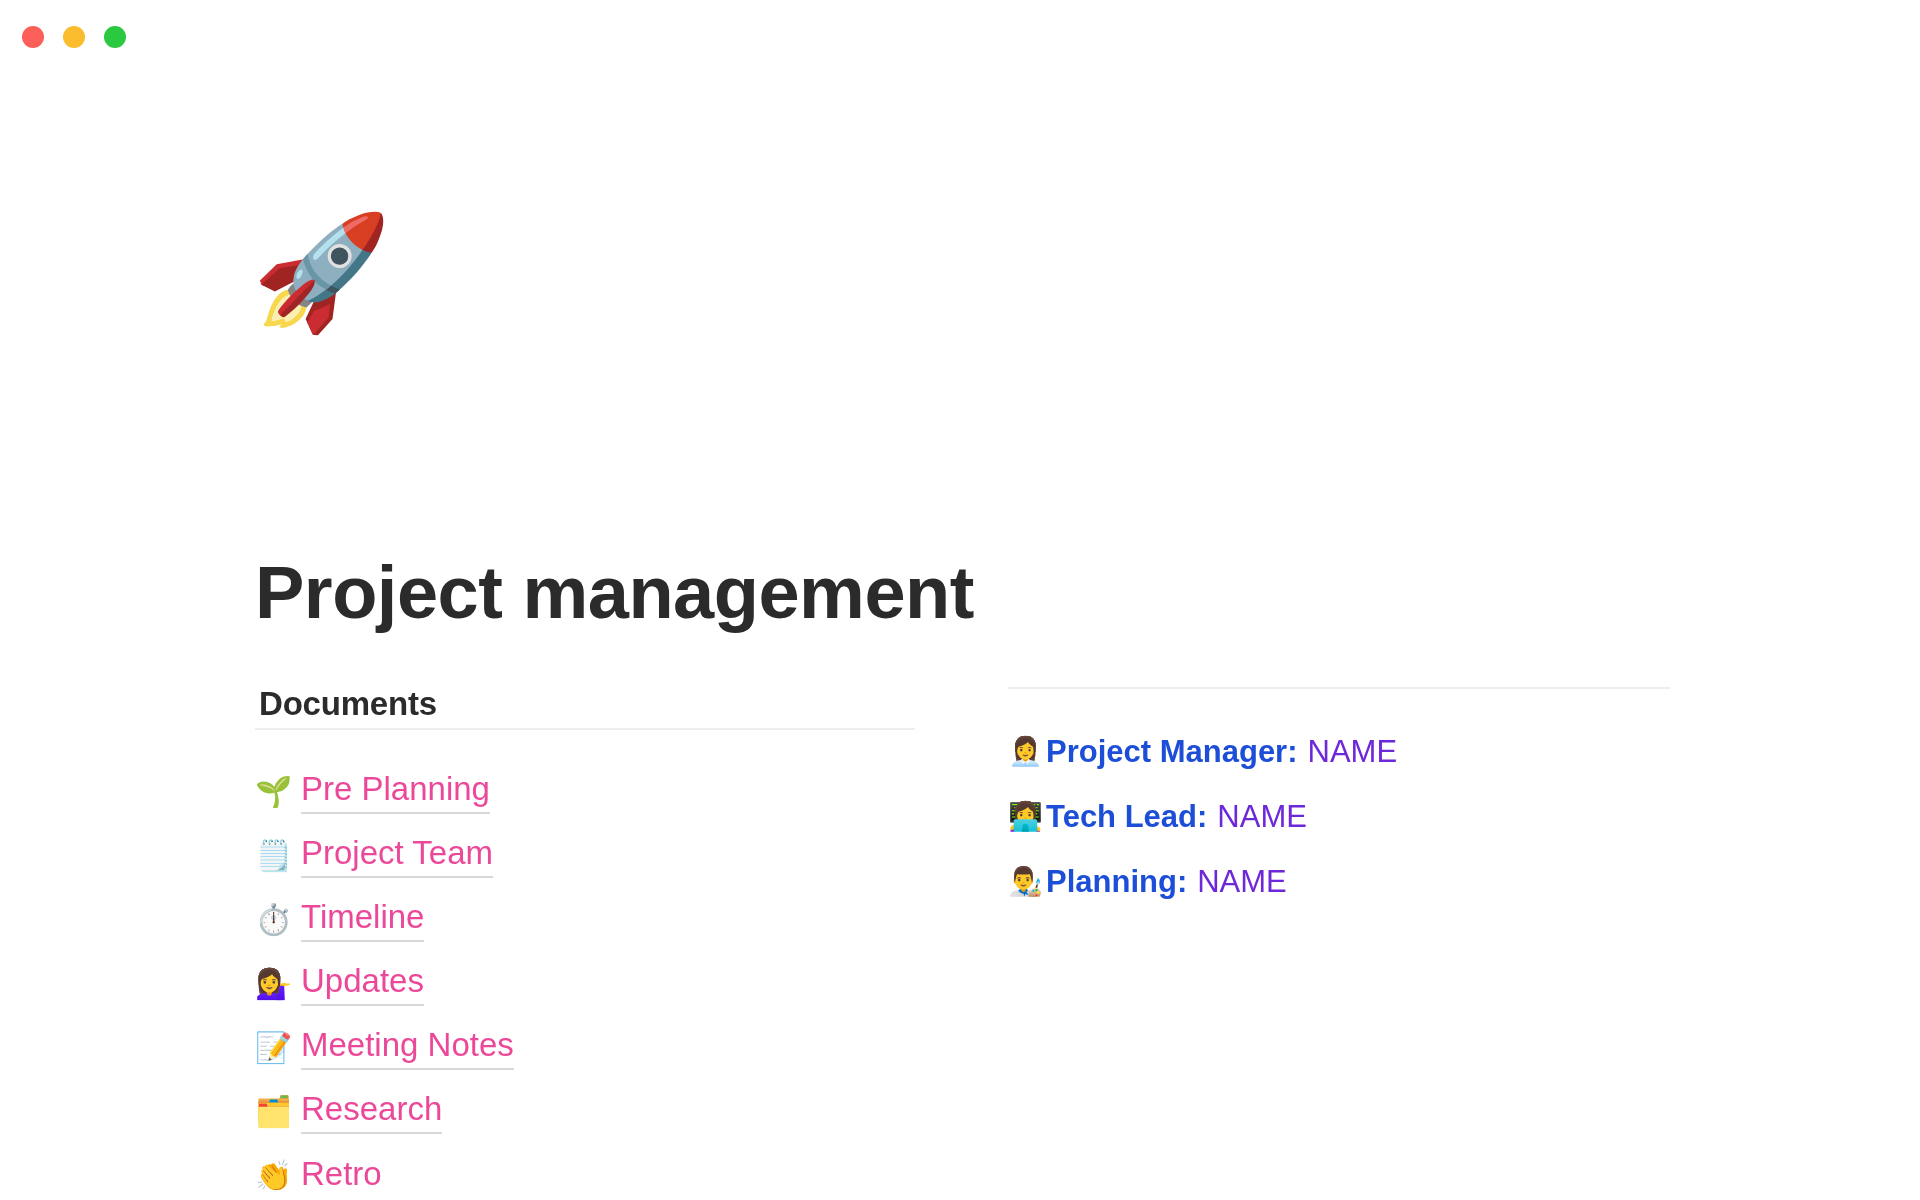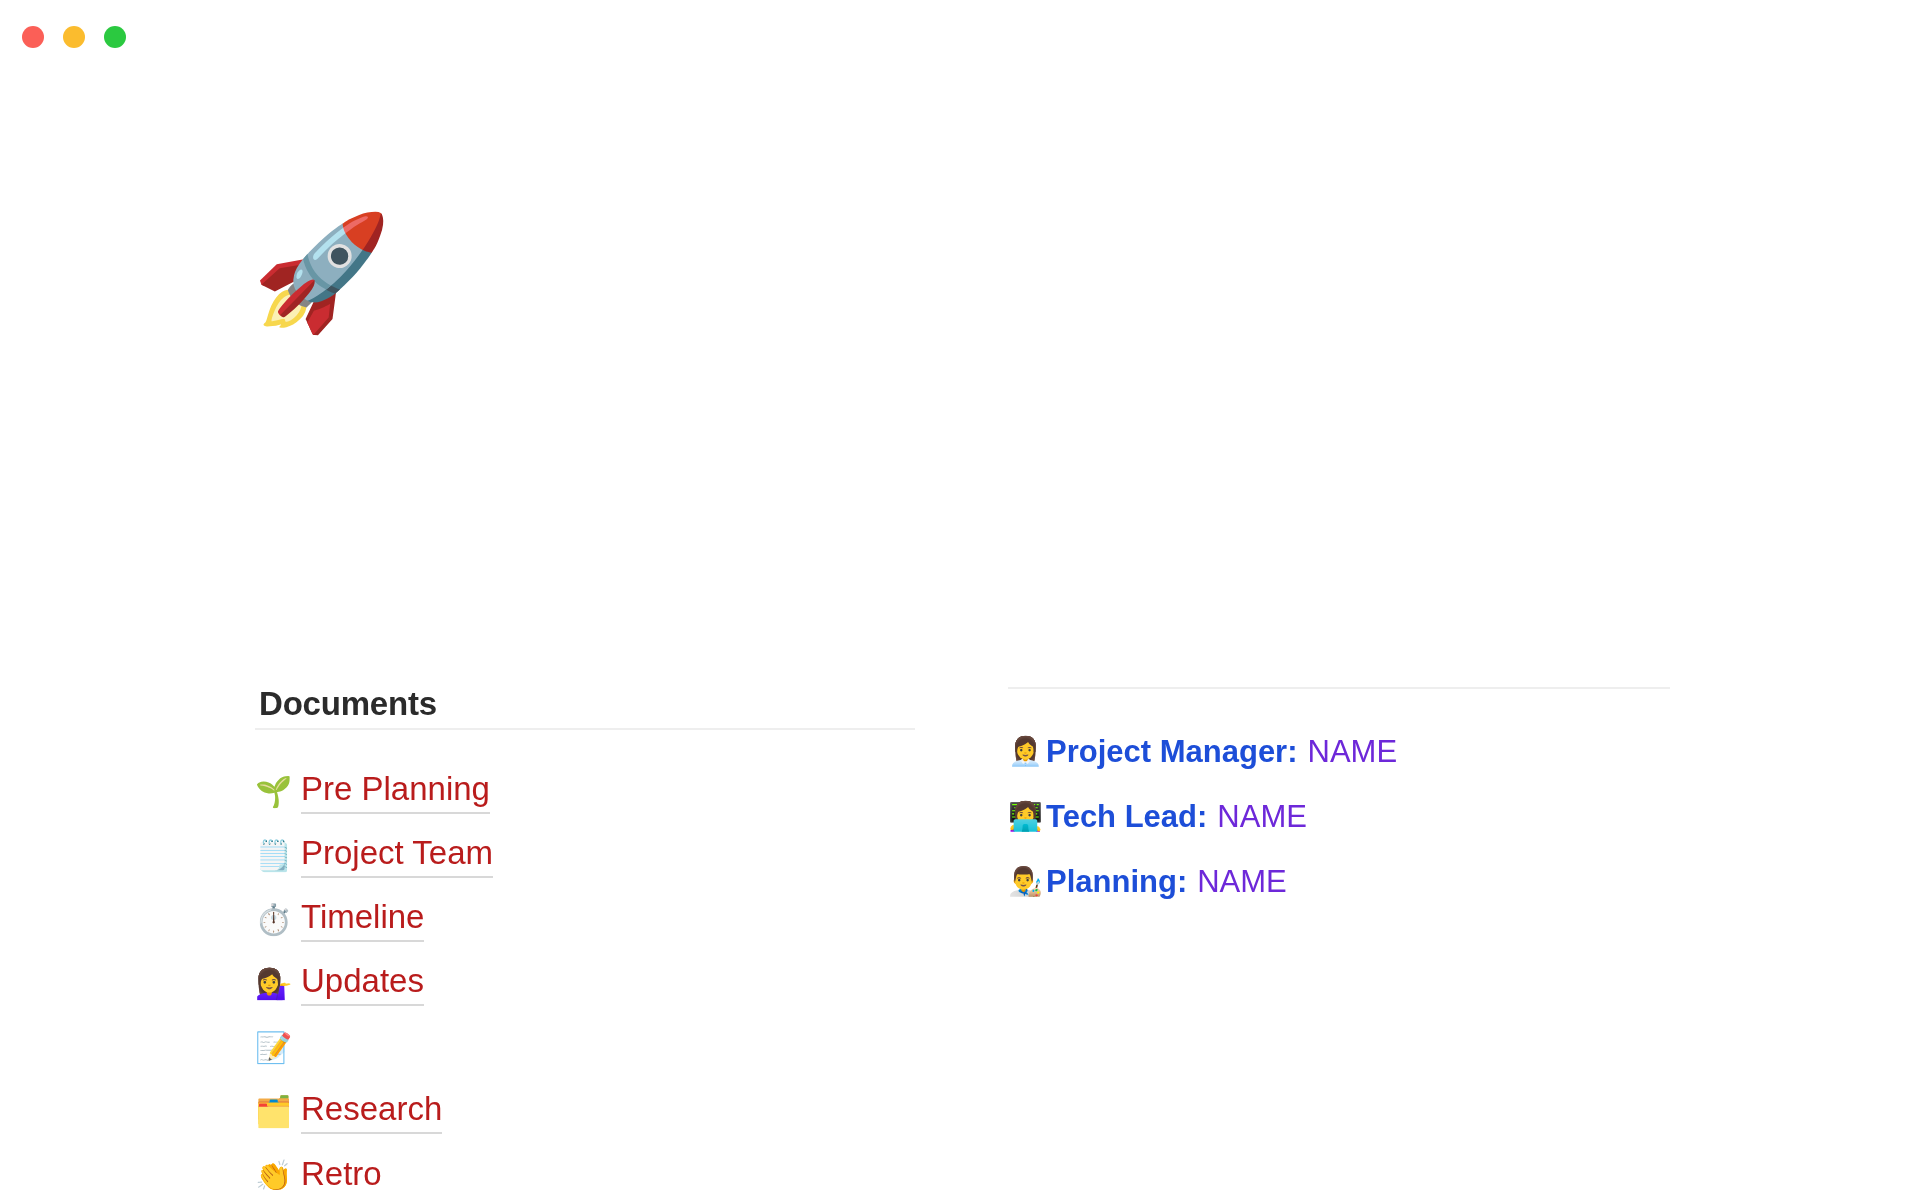--- a/index.html
+++ b/index.html
@@ -115,21 +115,21 @@
     font-size: 30px;
     line-height: 1;
     width: 46px;
     flex: 0 0 46px;
     display: inline-block;
     user-select: none;
   }
   .doc-link {
     font-size: 33px;
     font-weight: 500;
-    color: #b91c1c;
+    color: #ec4899;
     text-decoration: none;
     border-bottom: 2px solid #d8d8d8;
     padding-bottom: 5px;
     line-height: 1.15;
     white-space: nowrap;
     cursor: pointer;
   }
   .doc-link.no-underline { border-bottom: none; }
 
   
@@ -168,20 +168,21 @@
     <span class="dot dot-close" style="background: rgb(251, 95, 87);"></span>
     <span class="dot dot-min" style="background: rgb(251, 188, 46);"></span>
     <span class="dot dot-max" style="background: rgb(43, 201, 64);"></span>
   </div>
 </div>
 
 <div class="page">
 
   <div class="page-icon">🚀</div>
 
+  <h1 class="page-title">Project management</h1>
 
   <div class="columns">
 
     <div class="col col-documents">
       <div class="section-heading">Documents</div>
       <div class="section-rule"></div>
 
       <ul class="doc-list">
 
         <li class="doc-item">
@@ -199,20 +200,21 @@
           <a class="doc-link">Timeline</a>
         </li>
 
         <li class="doc-item">
           <span class="doc-emoji">💁‍♀️</span>
           <a class="doc-link">Updates</a>
         </li>
 
         <li class="doc-item">
           <span class="doc-emoji">📝</span>
+          <a class="doc-link">Meeting Notes</a>
         </li>
 
         <li class="doc-item">
           <span class="doc-emoji">🗂️</span>
           <a class="doc-link">Research</a>
         </li>
 
         <li class="doc-item">
           <span class="doc-emoji">👏</span>
           <a class="doc-link no-underline">Retro</a>

